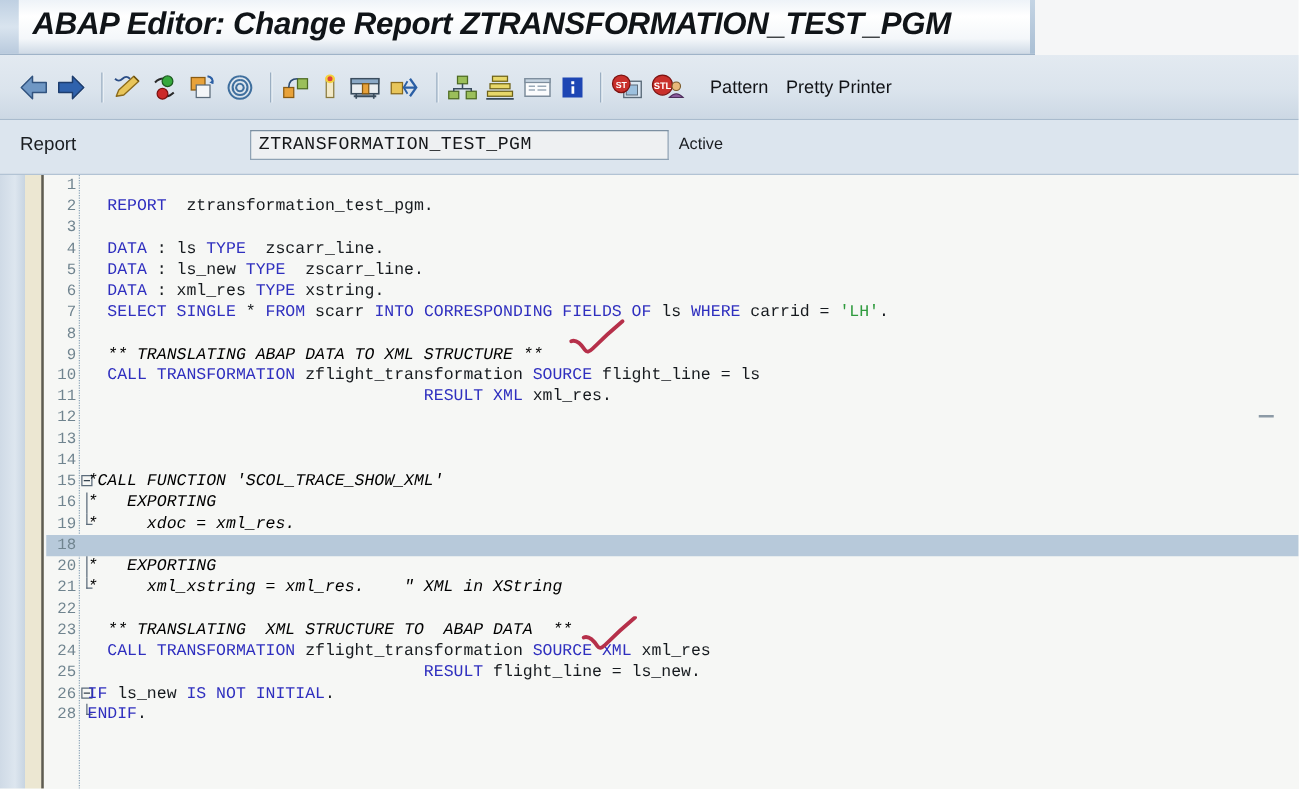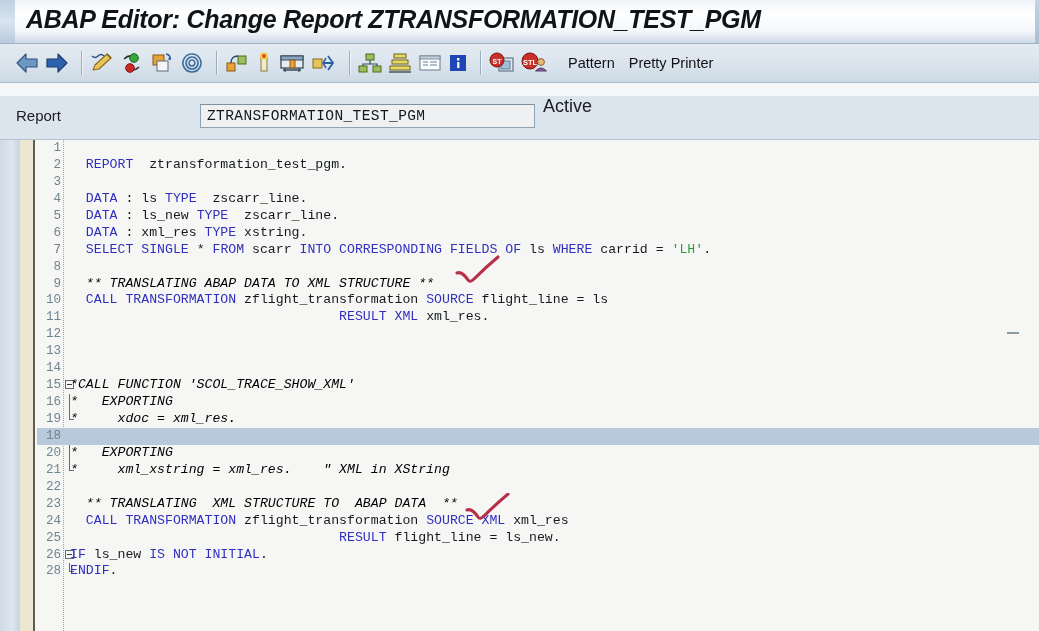--- a/index.html
+++ b/index.html
@@ -12,21 +12,21 @@
   }
   #app {
     position: relative;
     width: 1039px; height: 631px;
     background: #f5f6f7;
   }
 
   
   .titlebar {
     position: absolute; left: 0; top: 0;
-    width: 1039px; height: 44px;
+    width: 828px; height: 44px;
     background: linear-gradient(to bottom, #eef3f8 0%, #ffffff 30%, #f4f7fa 72%, #cfdae6 100%);
     border-bottom: 1px solid #9fb3c8;
     text-align: center;
   }
   .titlebar::before {
     content: ""; position: absolute; left: 0; top: 0;
     width: 15px; height: 100%;
     background: linear-gradient(to bottom, #bfd0e2 0%, #d9e4ef 50%, #b9cadd 100%);
   }
   .titlebar::after {
@@ -38,21 +38,21 @@
     position: absolute; left: 26px; top: 5px;
     font-size: 25px; font-weight: bold; font-style: italic;
     color: #101418; letter-spacing: -0.3px;
     white-space: nowrap;
     font-family: "Liberation Sans", sans-serif;
   }
 
   
   .toolbar {
     position: absolute; left: 0; top: 44px;
-    width: 1039px; height: 39px;
+    width: 1039px; height: 52px;
     background: linear-gradient(to bottom, #e3eaf1 0%, #dbe4ed 55%, #ccd8e4 100%);
     border-bottom: 1px solid #a9bbcd;
     display: flex; align-items: center;
     padding-left: 14px;
   }
   .tb-item { position: relative; margin-right: 4px; flex: 0 0 auto; }
   .tb-sep {
     width: 1px; height: 24px; margin: 0 7px;
     background: #9aaec2; flex: 0 0 auto;
     box-shadow: 1px 0 0 #eef3f8;
@@ -81,22 +81,22 @@
     background: #eef0f2;
     border: 1px solid #8fa2b4;
     border-top-color: #7d90a2;
     font-family: "Liberation Mono", monospace;
     font-size: 14.5px; color: #15171a;
     padding: 2px 6px; line-height: 20px;
     letter-spacing: 0.4px;
     outline: none;
   }
   .rb-status {
-    position: absolute; left: 543px; top: 0;
-    font-size: 18px; color: #1a1d21;
+    position: absolute; left: 543px; top: 11px;
+    font-size: 13px; color: #1a1d21;
   }
 
   
   .editor {
     position: absolute; left: 0; top: 140px;
     width: 1039px; height: 491px;
     background: #f6f7f5;
     overflow: hidden;
   }
   .ed-leftbar {

